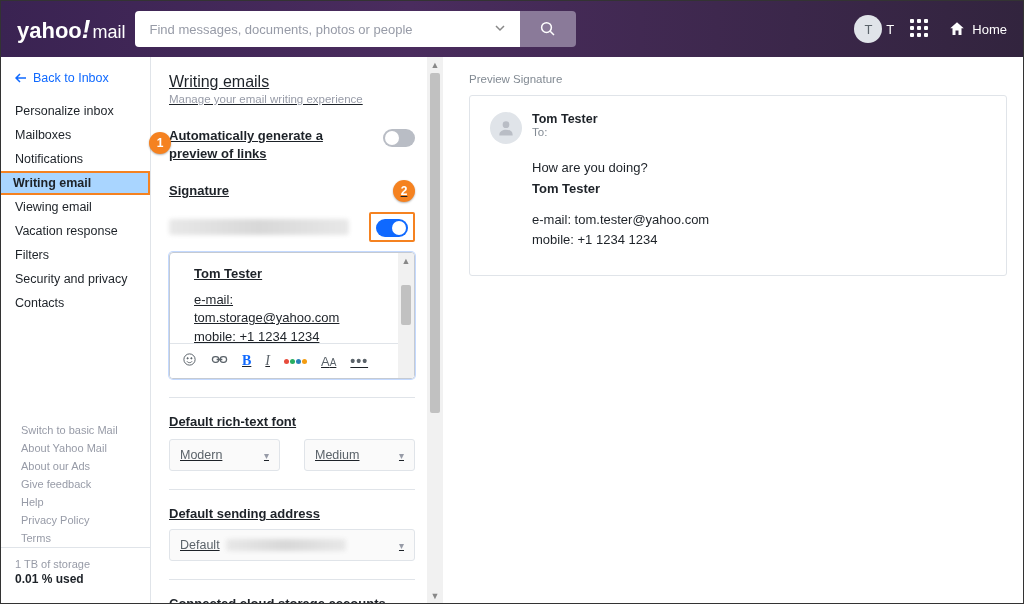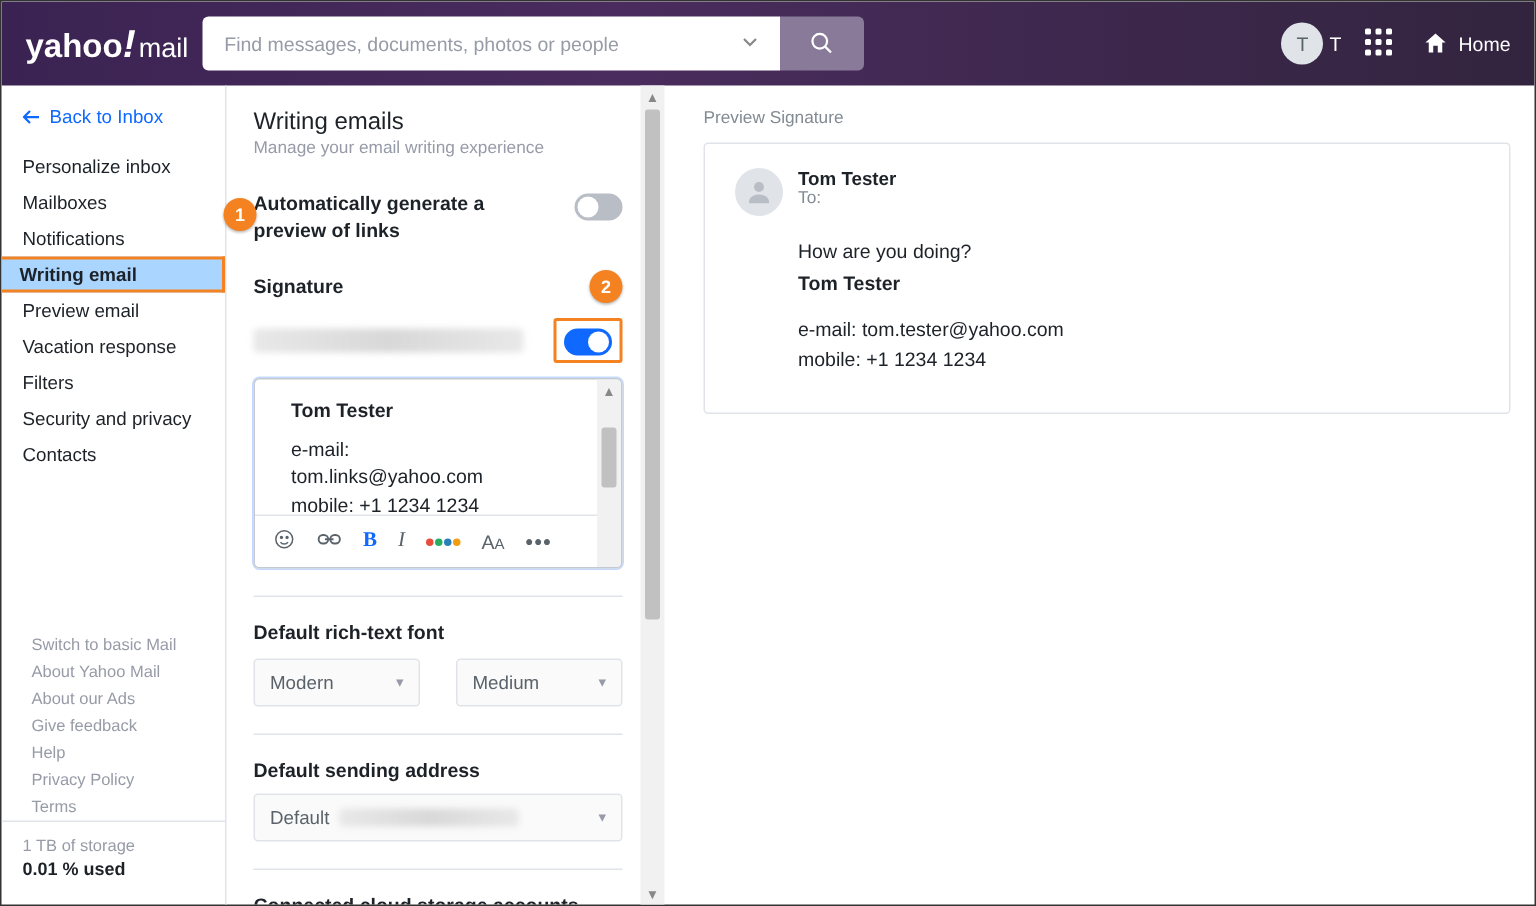--- a/index.html
+++ b/index.html
@@ -31,21 +31,21 @@
 .secondary-nav { margin-top: auto; padding: 0 0 8px 0; }
 .secondary-nav .slink { padding: 3px 20px; font-size: 11px; color: #979ba7; cursor: pointer; }
 .storage { padding: 10px 14px 0 14px; border-top: 1px solid #e0e4e9; font-size: 11px; color: #979ba7; }
 .storage .used { color: #1d2228; font-size: 12px; font-weight: 700; margin-top: 2px; }
 
 .content { flex: 1; display: flex; position: relative; }
 .scroll-track { width: 16px; background: #f1f1f1; display: flex; flex-direction: column; align-items: center; }
 .scroll-arrow { height: 16px; display: flex; align-items: center; justify-content: center; color: #888; font-size: 9px; }
 .scroll-thumb { width: 10px; background: #c1c1c1; border-radius: 2px; }
 
-.settings-col { width: 276px; padding: 16px 12px 0 18px; overflow: hidden; }
+.settings-col { width: 276px; padding: 16px 12px 0 18px; overflow: hidden; text-decoration: underline; }
 .settings-col h1 { font-size: 16px; font-weight: 400; color: #1d2228; margin-bottom: 2px; }
 .settings-col .subtitle { font-size: 11.5px; color: #979ba7; margin-bottom: 22px; }
 .setting-row { display: flex; align-items: flex-start; justify-content: space-between; margin-bottom: 10px; }
 .setting-row .lbl { font-size: 13px; font-weight: 700; max-width: 200px; line-height: 1.35; }
 .toggle { width: 32px; height: 18px; border-radius: 9px; position: relative; flex-shrink: 0; margin-top: 2px; }
 .toggle.off { background: #b9bdc5; }
 .toggle.off::after { content: ""; position: absolute; width: 14px; height: 14px; background: #fff; border-radius: 50%; left: 2px; top: 2px; }
 .toggle.on { background: #0f69ff; }
 .toggle.on::after { content: ""; position: absolute; width: 14px; height: 14px; background: #fff; border-radius: 50%; right: 2px; top: 2px; }
 .toggle-highlight { border: 2px solid #f58220; padding: 3px 5px; border-radius: 2px; display: inline-block; }
@@ -140,21 +140,21 @@
     <div class="back-link">
       <svg width="12" height="10" viewBox="0 0 12 10">
           <path d="M5 1L1 5l4 4M1 5h10" stroke="#0f69ff" stroke-width="1.5" fill="none"></path>
         </svg>
       <span>Back to Inbox</span>
     </div>
     <div class="nav-item">Personalize inbox</div>
     <div class="nav-item">Mailboxes</div>
     <div class="nav-item">Notifications</div>
     <div class="nav-item active">Writing email</div>
-    <div class="nav-item">Preview email</div>
+    <div class="nav-item">Viewing email</div>
     <div class="nav-item">Vacation response</div>
     <div class="nav-item">Filters</div>
     <div class="nav-item">Security and privacy</div>
     <div class="nav-item">Contacts</div>
     <div class="secondary-nav">
       <div class="slink">Switch to basic Mail</div>
       <div class="slink">About Yahoo Mail</div>
       <div class="slink">About our Ads</div>
       <div class="slink">Give feedback</div>
       <div class="slink">Help</div>
@@ -187,21 +187,21 @@
         <div class="blurred"></div>
         <span class="toggle-highlight">
           <div class="toggle on"></div>
         </span>
       </div>
 
       <div class="editor-box">
         <div class="editor-content">
           <div class="name">Tom Tester</div>
           <div>e-mail:</div>
-          <div>tom.links@yahoo.com</div>
+          <div>tom.storage@yahoo.com</div>
           <div>mobile: +1 1234 1234</div>
         </div>
         <div class="editor-scrolltrack">
           <div class="scroll-arrow">▲</div>
           <div class="sthumb"></div>
         </div>
         <div class="editor-toolbar">
           <span><svg width="15" height="15" viewBox="0 0 24 24" fill="none" stroke="#5b636a" stroke-width="1.6">
                 <circle cx="12" cy="12" r="9"></circle>
                 <circle cx="9" cy="10" r="1" fill="#5b636a"></circle>

